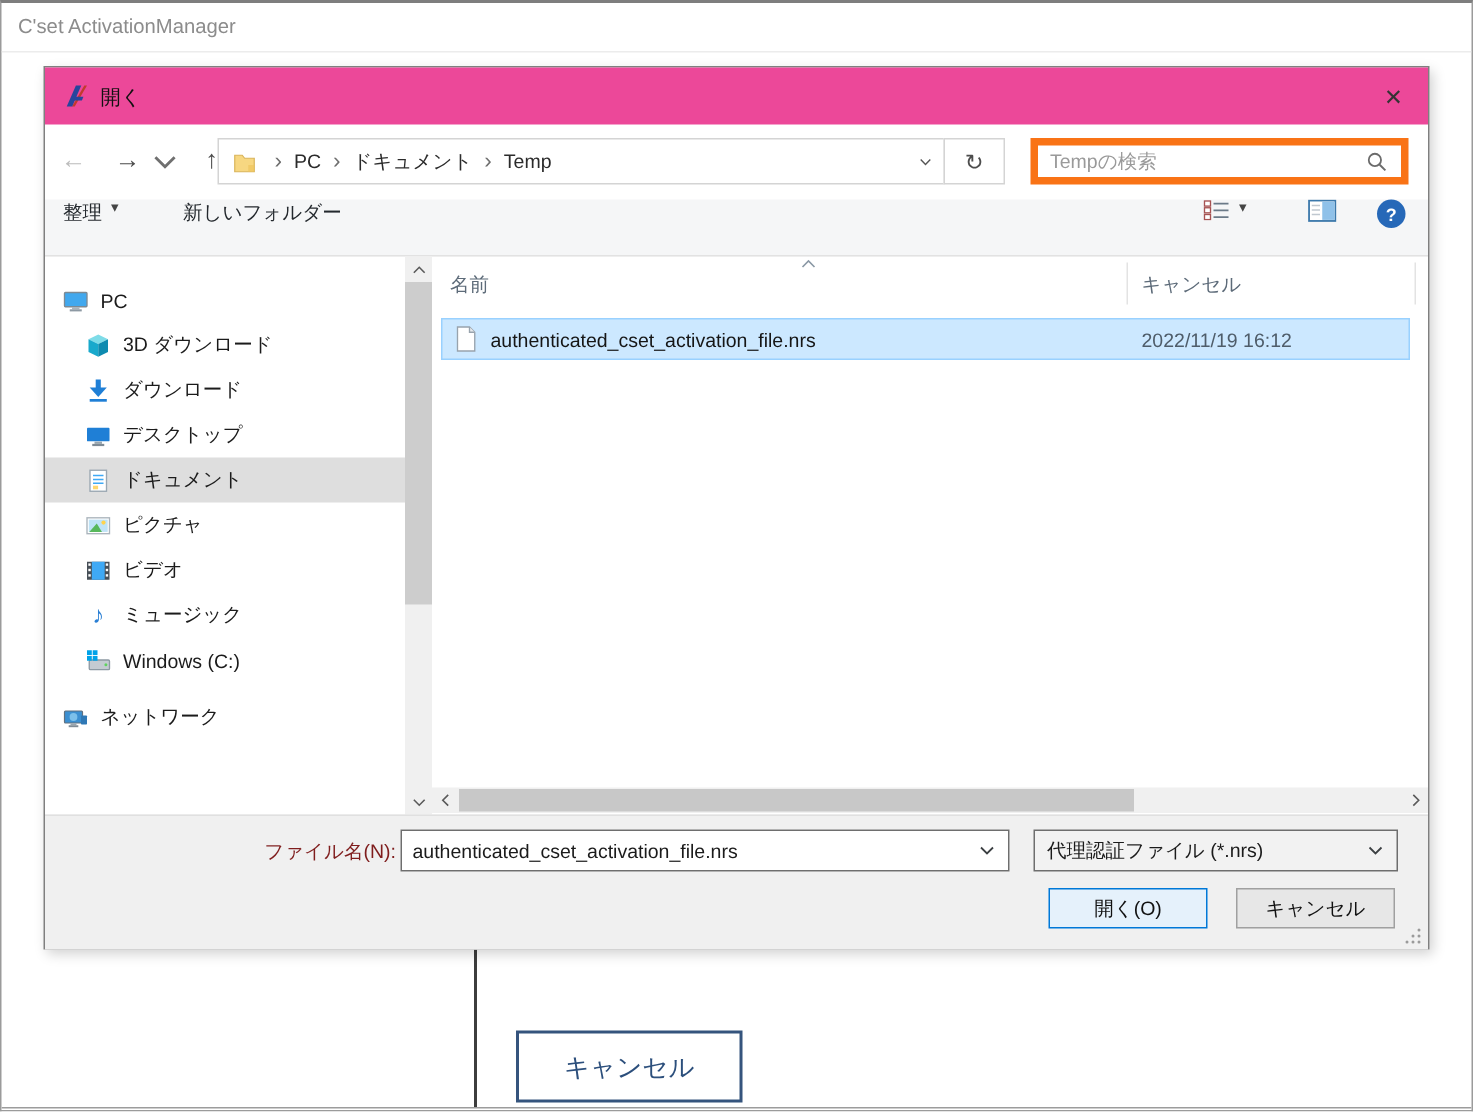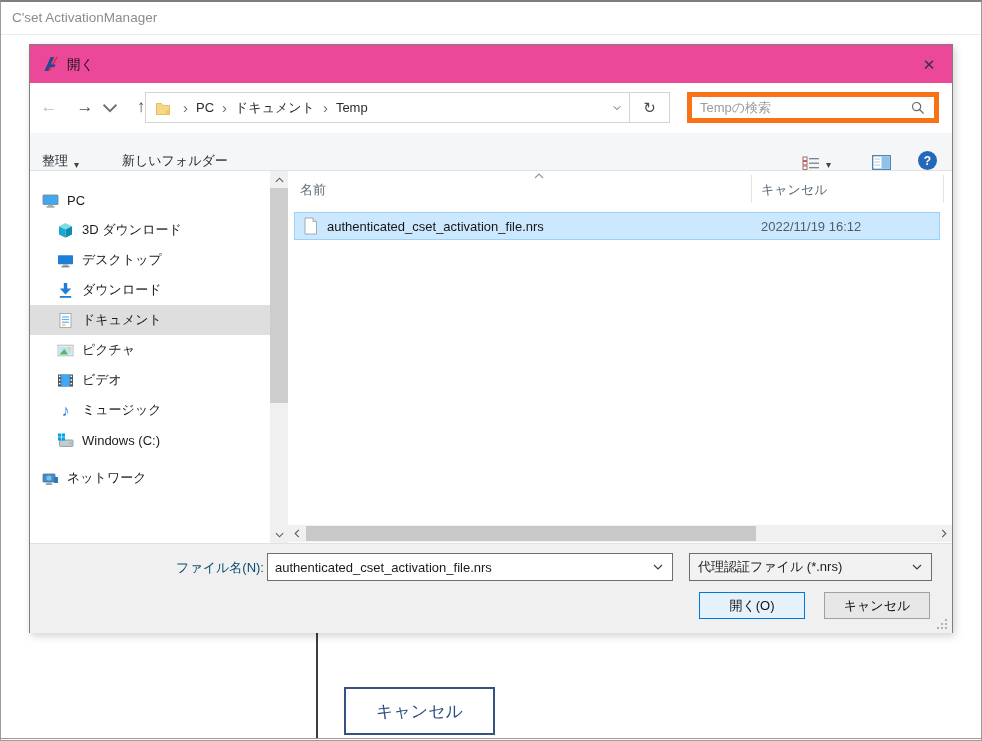--- a/index.html
+++ b/index.html
@@ -44,21 +44,21 @@
   .crumb-seg { color:#2b2b2b; }
   .addr-chev { margin-left:auto; padding-right:2px; }
   .refreshbox { position:absolute; left:599px; top:9px; width:41px; height:31px; border:1px solid #d4d4d4; border-left:1px solid #d4d4d4; background:#fff; display:flex; align-items:center; justify-content:center; font-size:15px; color:#4d4d4d; }
   .searchbox { position:absolute; left:657px; top:9px; width:252px; height:31px; border:5px solid #f97316; background:#fff; display:flex; align-items:center; }
   .searchbox input { border:none; outline:none; flex:1; font-size:13px; padding:0 8px; color:#333; font-family:inherit; }
   .searchbox input::placeholder { color:#9a9a9a; opacity:1; }
   .search-mag { margin-right:9px; flex:0 0 auto; }
 
   
   .dlg-toolbar { position:absolute; left:0; top:88px; right:0; height:38px; background:#f5f6f7; border-bottom:1px solid #e2e2e2; }
-  .tb-item { position:absolute; top:0; height:37px; display:flex; align-items:flex-end; gap:6px; color:#24292e; padding:0 8px; }
+  .tb-item { position:absolute; top:0; height:37px; display:flex; align-items:flex-start; gap:6px; color:#24292e; padding:0 8px; }
   .tb-organize { left:4px; }
   .tb-newfolder { left:84px; }
   .tb-caret { font-size:10px; color:#444; }
   .tb-views { left:764px; }
   .tb-preview { left:834px; }
   .tb-help { left:880px; }
   .help-circle { width:19px; height:19px; border-radius:50%; background:#2668b8; color:#fff; font-weight:bold; font-size:12px; display:flex; align-items:center; justify-content:center; }
 
   
   .dlg-content { position:absolute; left:0; top:126px; right:0; height:372px; display:flex; }
@@ -86,21 +86,21 @@
   .file-name { margin-left:9px; color:#161616; }
   .file-date { position:absolute; left:466px; color:#4f5d6a; }
   
   .hscroll { position:absolute; left:0; right:0; bottom:1px; height:17px; background:#f0f0f0; }
   .hs-arrow { position:absolute; top:0; width:17px; height:17px; display:flex; align-items:center; justify-content:center; }
   .hs-left { left:0; } .hs-right { right:0; }
   .hs-thumb { position:absolute; left:18px; top:1px; width:450px; height:15px; background:#c8c8c8; }
 
   
   .dlg-footer { position:absolute; left:0; right:0; top:498px; height:90px; background:#f0f0f0; border-top:1px solid #e0e0e0; }
-  .fn-label { position:absolute; left:139px; top:15px; width:95px; text-align:right; color:#0c4a6e; }
+  .fn-label { position:absolute; left:139px; top:15px; width:95px; text-align:right; color:#7f1d1d; }
   .combo { position:absolute; display:flex; align-items:center; border:1px solid #6e6e6e; background:#fff; height:28px; }
   .fn-combo { left:237px; top:9px; width:406px; }
   .fn-combo .val { padding-left:7px; flex:1; white-space:nowrap; overflow:hidden; }
   .ft-combo { left:659px; top:9px; width:243px; background:#f2f2f2;gap:18px; }
   .ft-combo .val { padding-left:8px; flex:1; white-space:nowrap; }
   .combo .chev { margin-right:9px; flex:0 0 auto; }
   .btn { position:absolute; top:48px; height:27px; width:106px; display:flex; align-items:center; justify-content:center; font-size:13px; color:#111; cursor:default; }
   .btn-open { left:669px; background:#e5f1fb; border:1px solid #0078d7; }
   .btn-cancel { left:794px; background:#e7e7e7; border:1px solid #a0a0a0; }
   .grip { position:absolute; right:4px; bottom:3px; width:13px; height:13px; }
@@ -217,33 +217,33 @@
         <div class="side-item lvl1">
           <svg class="ic" viewBox="0 0 17 17">
             <polygon points="8.5,1 15,4.2 8.5,7.4 2,4.2" fill="#7edce8"></polygon>
             <polygon points="2,4.2 8.5,7.4 8.5,15.8 2,12.6" fill="#19a9cc"></polygon>
             <polygon points="15,4.2 8.5,7.4 8.5,15.8 15,12.6" fill="#0e8bb0"></polygon>
           </svg>
           <span>3D ダウンロード</span>
         </div>
         <div class="side-item lvl1">
           <svg class="ic" viewBox="0 0 17 17">
+            <rect x="6.8" y="1" width="3.4" height="6.2" fill="#1f7fd6"></rect>
+            <polygon points="2.8,6.4 14.2,6.4 8.5,12.6" fill="#1f7fd6"></polygon>
+            <rect x="2.8" y="14" width="11.4" height="1.8" fill="#1f7fd6"></rect>
+          </svg>
+          <span>ダウンロード</span>
+        </div>
+        <div class="side-item lvl1">
+          <svg class="ic" viewBox="0 0 17 17">
             <rect x="1" y="3.2" width="15" height="9" rx="0.6" fill="#1f7fd6"></rect>
             <rect x="6" y="12.4" width="5" height="1.5" fill="#9aa6af"></rect>
             <rect x="4.5" y="13.9" width="8" height="1.5" fill="#7f8b95"></rect>
           </svg>
           <span>デスクトップ</span>
-        </div>
-        <div class="side-item lvl1">
-          <svg class="ic" viewBox="0 0 17 17">
-            <rect x="6.8" y="1" width="3.4" height="6.2" fill="#1f7fd6"></rect>
-            <polygon points="2.8,6.4 14.2,6.4 8.5,12.6" fill="#1f7fd6"></polygon>
-            <rect x="2.8" y="14" width="11.4" height="1.8" fill="#1f7fd6"></rect>
-          </svg>
-          <span>ダウンロード</span>
         </div>
         <div class="side-item lvl1 selected">
           <svg class="ic" viewBox="0 0 17 17">
             <rect x="3" y="1.5" width="11" height="14" fill="#fff" stroke="#9aa7b2" stroke-width="0.9"></rect>
             <line x1="5" y1="5" x2="12" y2="5" stroke="#3fa9f5" stroke-width="1"></line>
             <line x1="5" y1="7.6" x2="12" y2="7.6" stroke="#3fa9f5" stroke-width="1"></line>
             <line x1="5" y1="10.2" x2="12" y2="10.2" stroke="#3fa9f5" stroke-width="1"></line>
             <rect x="5" y="11.8" width="3.4" height="2.4" fill="#ffd76e"></rect>
           </svg>
           <span>ドキュメント</span>

